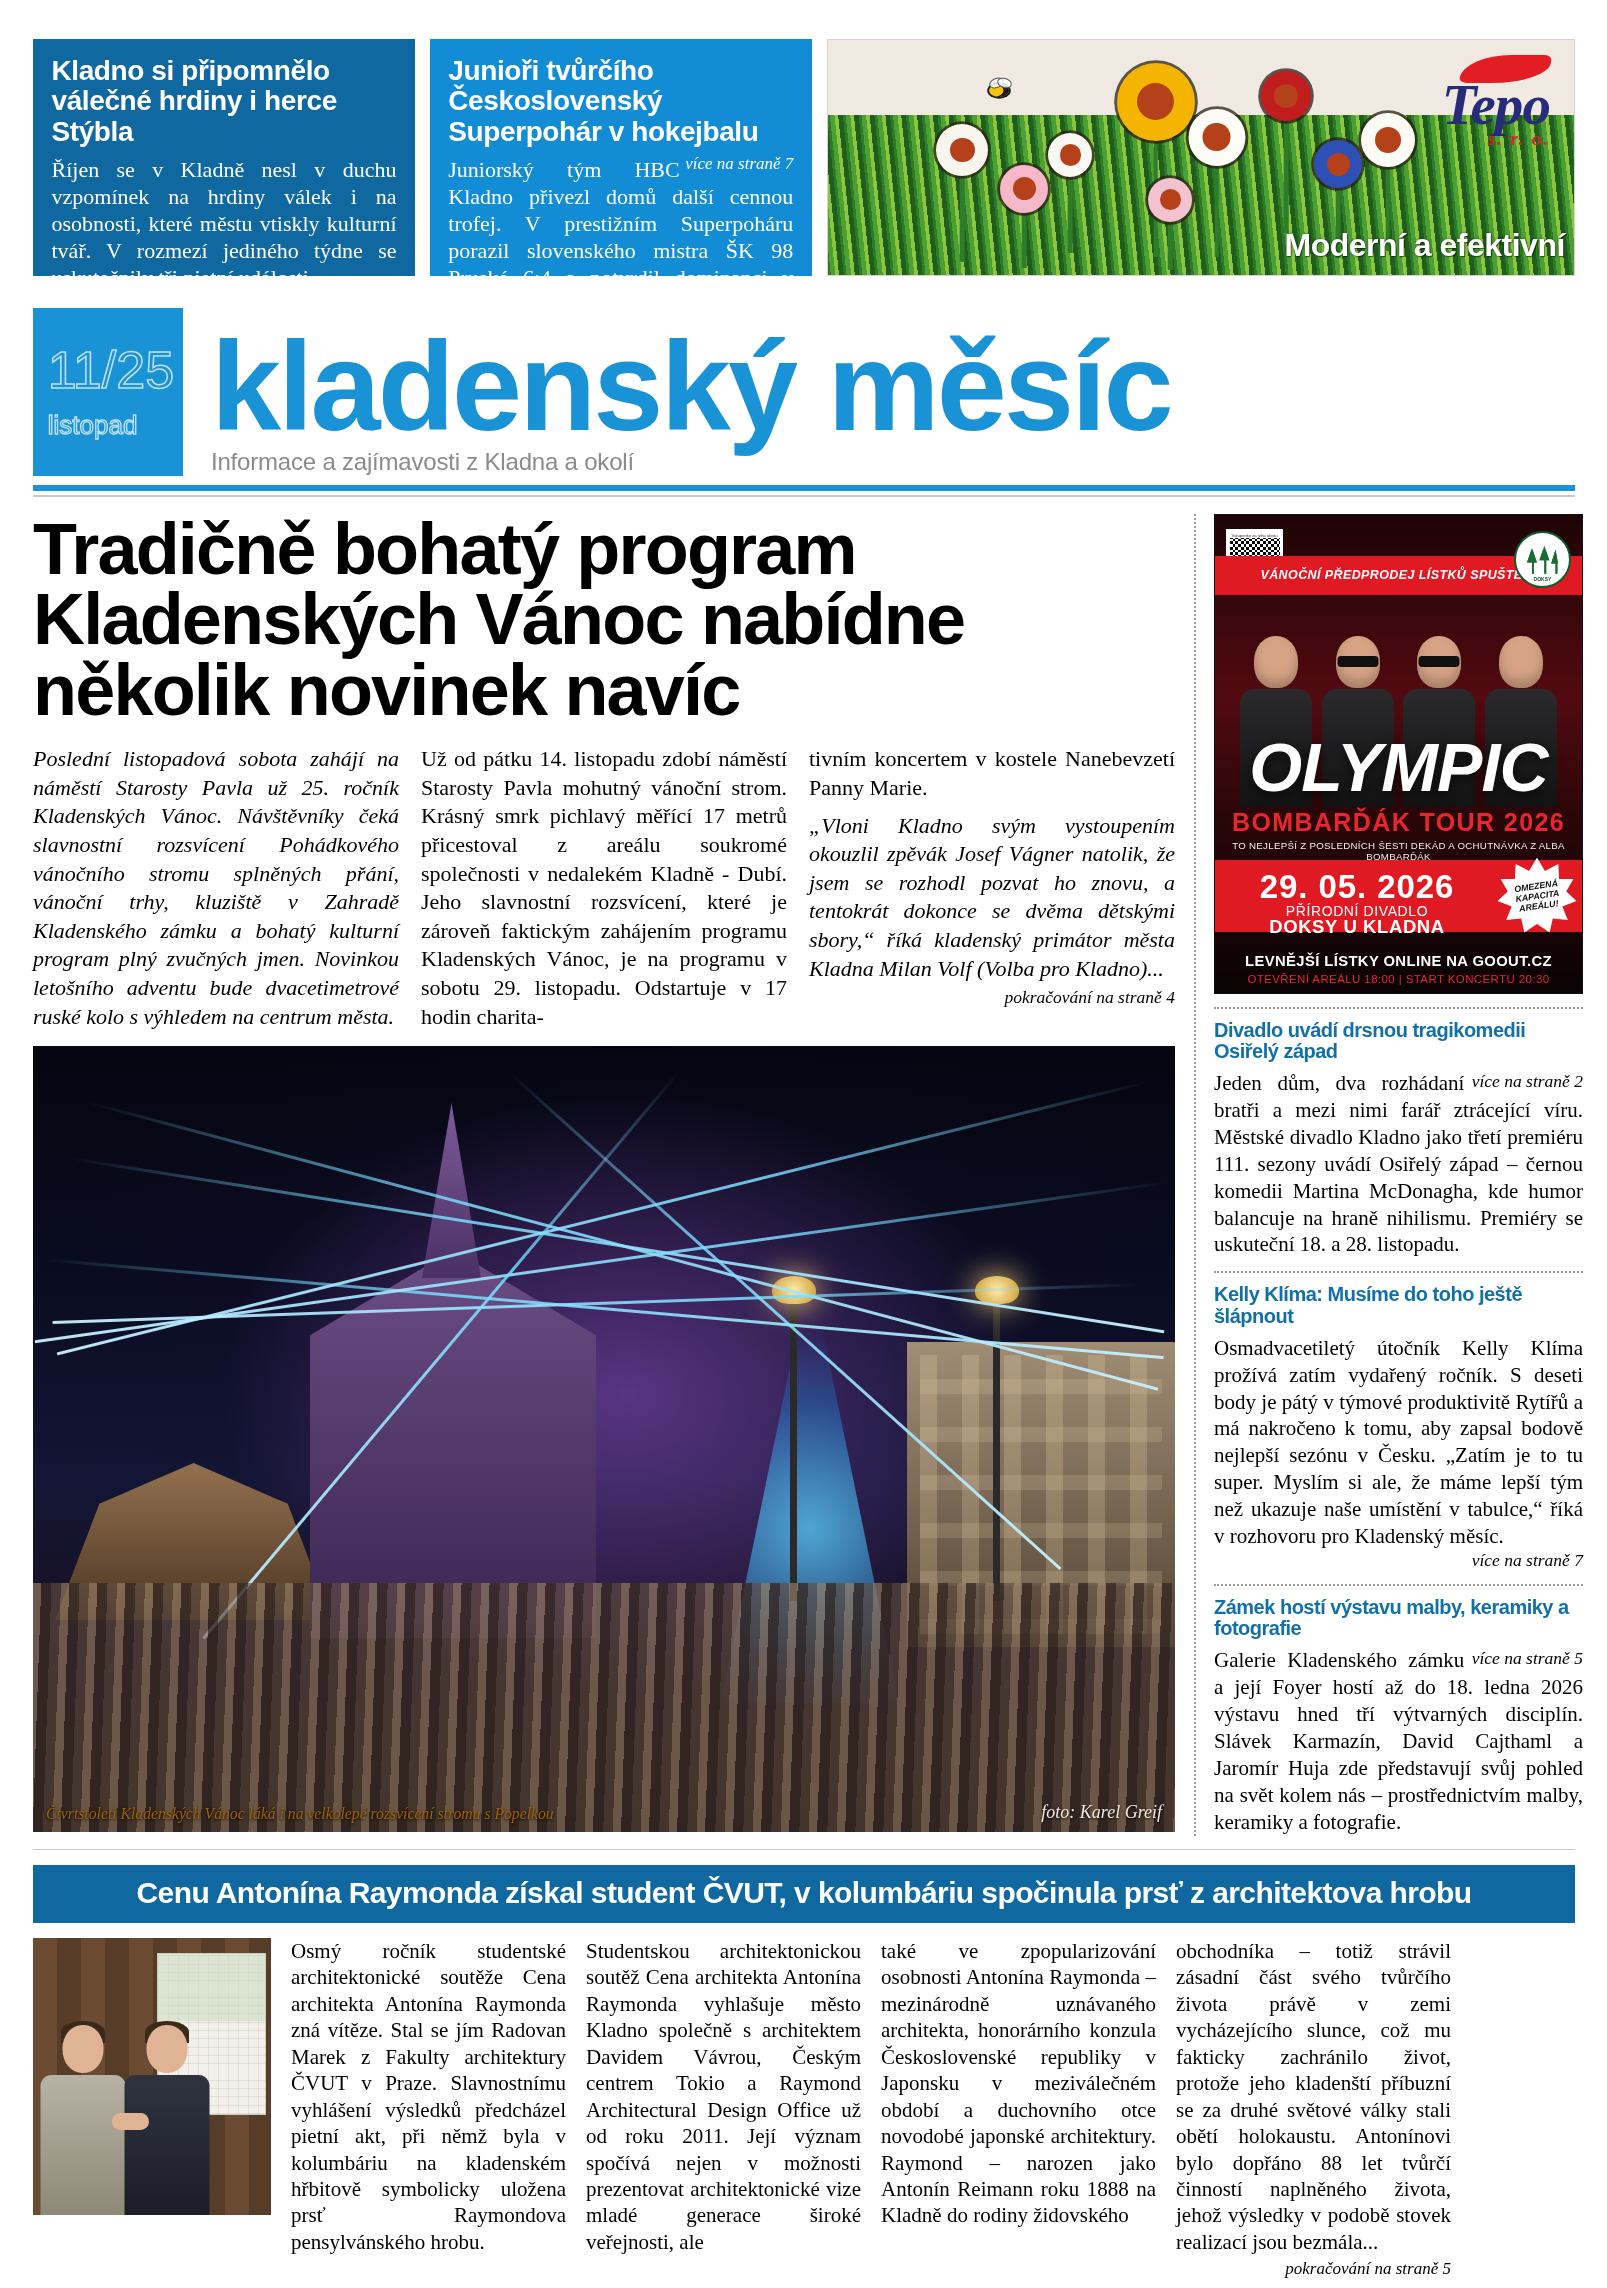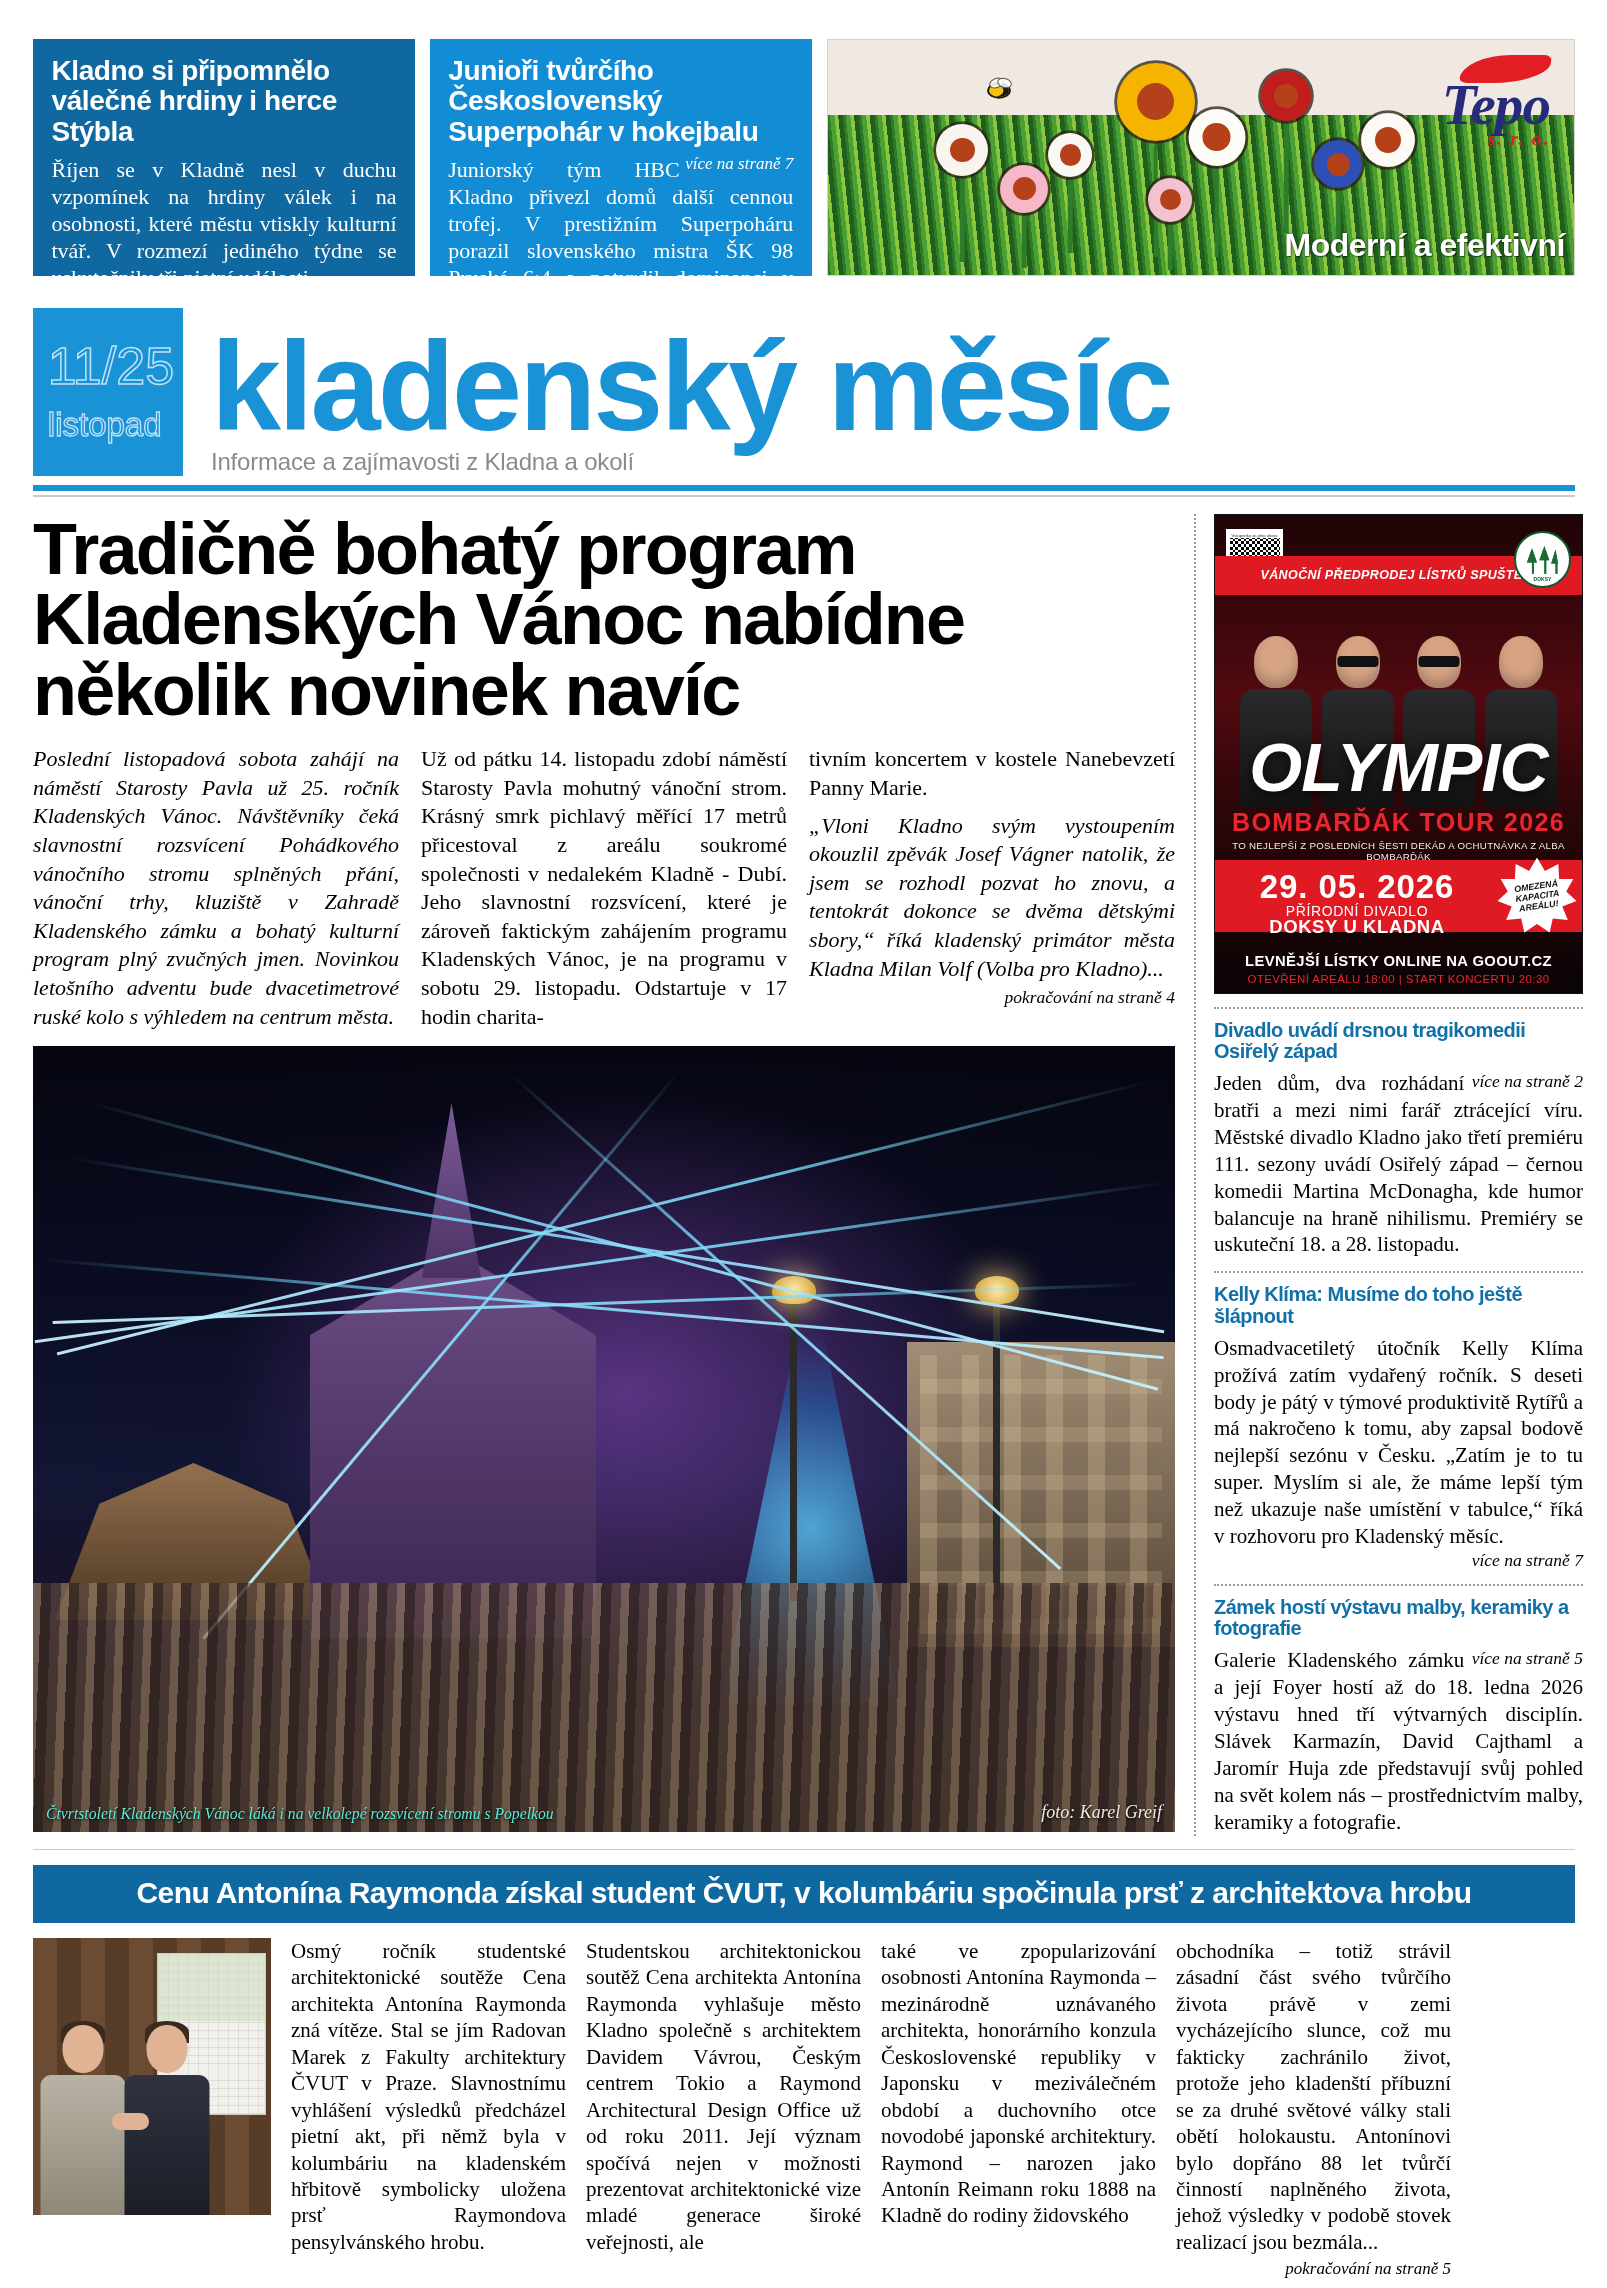--- a/index.html
+++ b/index.html
@@ -98,21 +98,21 @@
     width: 150px; height: 168px; background: #1a93d6;
     color: #1a93d6; display: flex; flex-direction: column;
     justify-content: center; padding-left: 14.8px;
     font-family: "Liberation Sans", sans-serif;
   }
   .datebox .d1 {
     font-size: 52px; font-weight: 300; line-height: 1;
     -webkit-text-stroke: 1.5px #bfe2f7; color: transparent;
   }
   .datebox .d2 {
-    font-size: 33px; font-weight: 300; line-height: 1.1; margin-top: 15px;
+    font-size: 26px; font-weight: 300; line-height: 1.1; margin-top: 15px;
     -webkit-text-stroke: 1.3px #bfe2f7; color: transparent;
   }
   .nameplate { flex: 1; padding-left: 28px; }
   .nameplate .title {
     font-family: "Liberation Sans", sans-serif; font-weight: bold;
     font-size: 126px; line-height: .82; color: #1a93d6;
     letter-spacing: -2.8px;
   }
   .nameplate .sub {
     font-family: "Liberation Sans", sans-serif; font-size: 24px;
@@ -192,21 +192,21 @@
   }
   .bldg-right::after{
     content:""; position:absolute; inset:13px;
     background: repeating-linear-gradient(90deg, rgba(255,230,180,.25) 0 16.6px, transparent 16.6px 42px),
                 repeating-linear-gradient(0deg, rgba(255,230,180,.18) 0 14.8px, transparent 14.8px 48px);
   }
   .lamp { position:absolute; bottom: 231px; width: 7.4px; height: 305px; background:#2a2a2a; }
   .lamp::before{ content:""; position:absolute; top:-20px; left:-18.5px; width:44px; height:28px;
     border-radius: 50% 50% 40% 40%; background: radial-gradient(circle,#ffe9a8,#c99a30); box-shadow:0 0 31px #ffd87a;}
   .photo-caption {
-    position:absolute; left: 13px; bottom: 9.2px; color:#5eead4; font-style: italic;
+    position:absolute; left: 13px; bottom: 9.2px; color:#a16207; font-style: italic;
     font-size: 15.7px; text-shadow: 0 0.9px 2.8px #000;
   }
   .photo-credit {
     position:absolute; right: 13px; bottom: 9.2px; color:#f0ece4; font-style: italic;
     font-size: 18px; text-shadow: 0 0.9px 2.8px #000;
   }
 
   
   .poster {
     position: relative; width: 369px; height: 480px; overflow: hidden;

